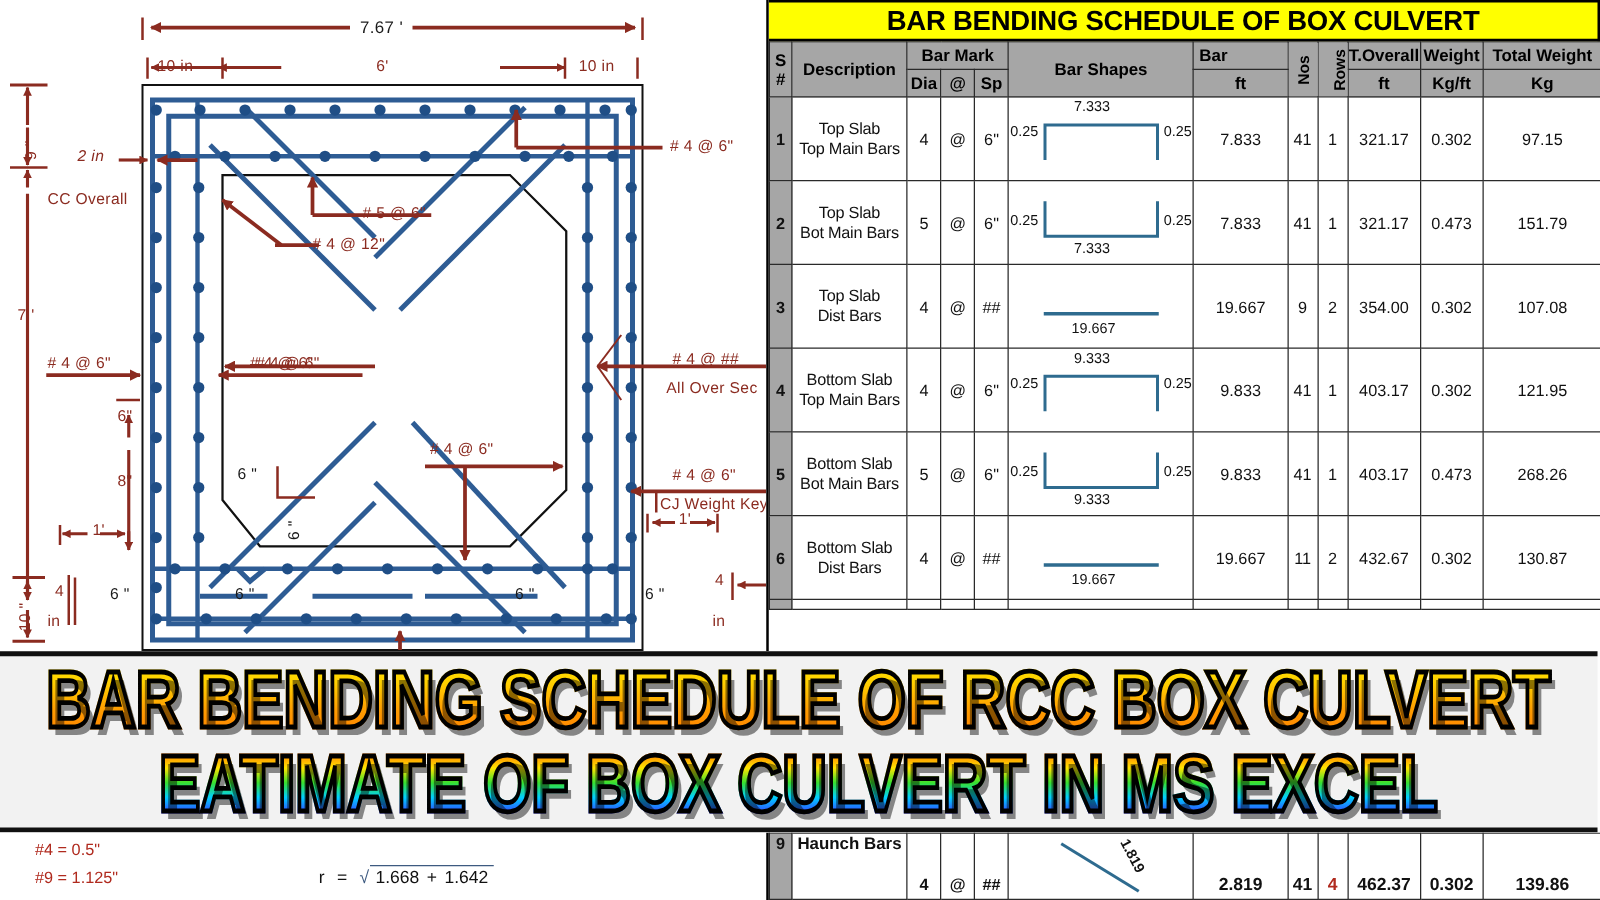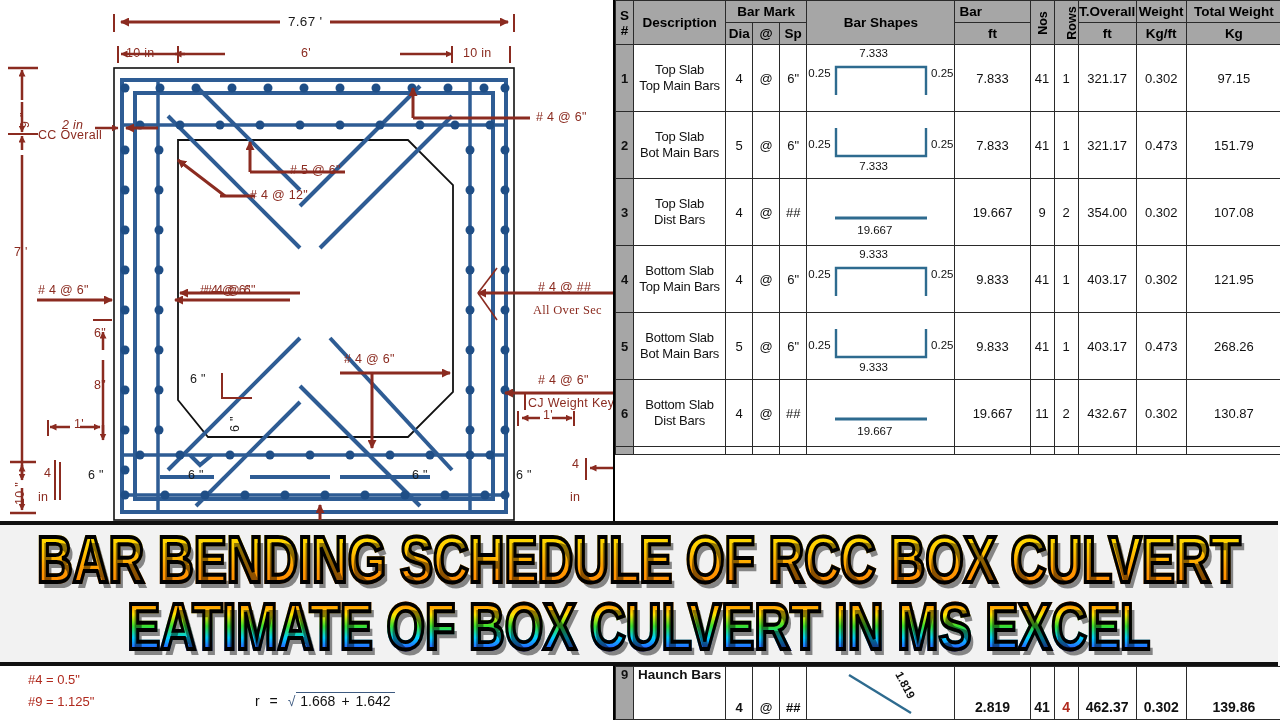--- a/index.html
+++ b/index.html
@@ -445,29 +445,29 @@
         <path d="M60,462 L60,500"></path>
       </g>
     </svg>
 
     <div class="dim-text black big" style="left:288px;top:14px;">7.67 '</div>
     <div class="dim-text" style="left:126px;top:46px;">10 in</div>
     <div class="dim-text" style="left:301px;top:46px;">6'</div>
     <div class="dim-text" style="left:463px;top:46px;">10 in</div>
     <div class="dim-text vert" style="left:18px;top:128px;">9 "</div>
     <div class="dim-text" style="left:62px;top:118px;font-style:italic;">2 in</div>
-    <div class="dim-text" style="left:38px;top:128px;">CC Overall</div>
+    <div class="dim-text" style="left:38px;top:152px;">CC Overall</div>
     <div class="dim-text" style="left:14px;top:245px;">7 '</div>
     <div class="dim-text" style="left:536px;top:110px;">#  4  @  6"</div>
     <div class="dim-text" style="left:290px;top:163px;">#   5    @   6"</div>
     <div class="dim-text" style="left:250px;top:188px;">#   4   @  12"</div>
     <div class="dim-text" style="left:200px;top:283px;">#   4   @   6"</div>
     <div class="dim-text" style="left:344px;top:352px;">#   4   @   6"</div>
     <div class="dim-text" style="left:538px;top:280px;">#   4   @   ##</div>
-    <div class="dim-text" style="left:533px;top:303px;font-family:Liberation Serif, serif;">All Over Sec</div>
+    <div class="dim-text" style="left:533px;top:303px;">All Over Sec</div>
     <div class="dim-text" style="left:538px;top:373px;">#   4   @   6"</div>
     <div class="dim-text" style="left:528px;top:396px;">CJ Weight Key</div>
     <div class="dim-text" style="left:38px;top:283px;">#  4  @  6"</div>
     <div class="dim-text" style="left:205px;top:283px;">#  4  @  6"</div>
     <div class="dim-text" style="left:94px;top:326px;">6"</div>
     <div class="dim-text" style="left:94px;top:378px;">8"</div>
     <div class="dim-text" style="left:74px;top:417px;">1'</div>
     <div class="dim-text vert" style="left:13px;top:505px;">10 "</div>
     <div class="dim-text" style="left:44px;top:466px;">4</div>
     <div class="dim-text" style="left:38px;top:490px;">in</div>
@@ -476,20 +476,23 @@
     <div class="dim-text" style="left:570px;top:490px;">in</div>
     <div class="dim-text black" style="left:190px;top:372px;">6 "</div>
     <div class="dim-text black vert" style="left:228px;top:432px;">6 "</div>
     <div class="dim-text black" style="left:88px;top:468px;">6 "</div>
     <div class="dim-text black" style="left:188px;top:468px;">6 "</div>
     <div class="dim-text black" style="left:412px;top:468px;">6 "</div>
     <div class="dim-text black" style="left:516px;top:468px;">6 "</div>
   </div>
 
   <div id="table-panel">
+    <div id="title-bar">
+      <span class="t">BAR BENDING SCHEDULE OF BOX CULVERT</span>
+    </div>
 
     <table class="bbs">
       <colgroup>
         <col style="width:18px">
           <col style="width:92px">
         <col style="width:27px">
           <col style="width:27px">
           <col style="width:27px">
         <col style="width:148px">
         <col style="width:75px">

